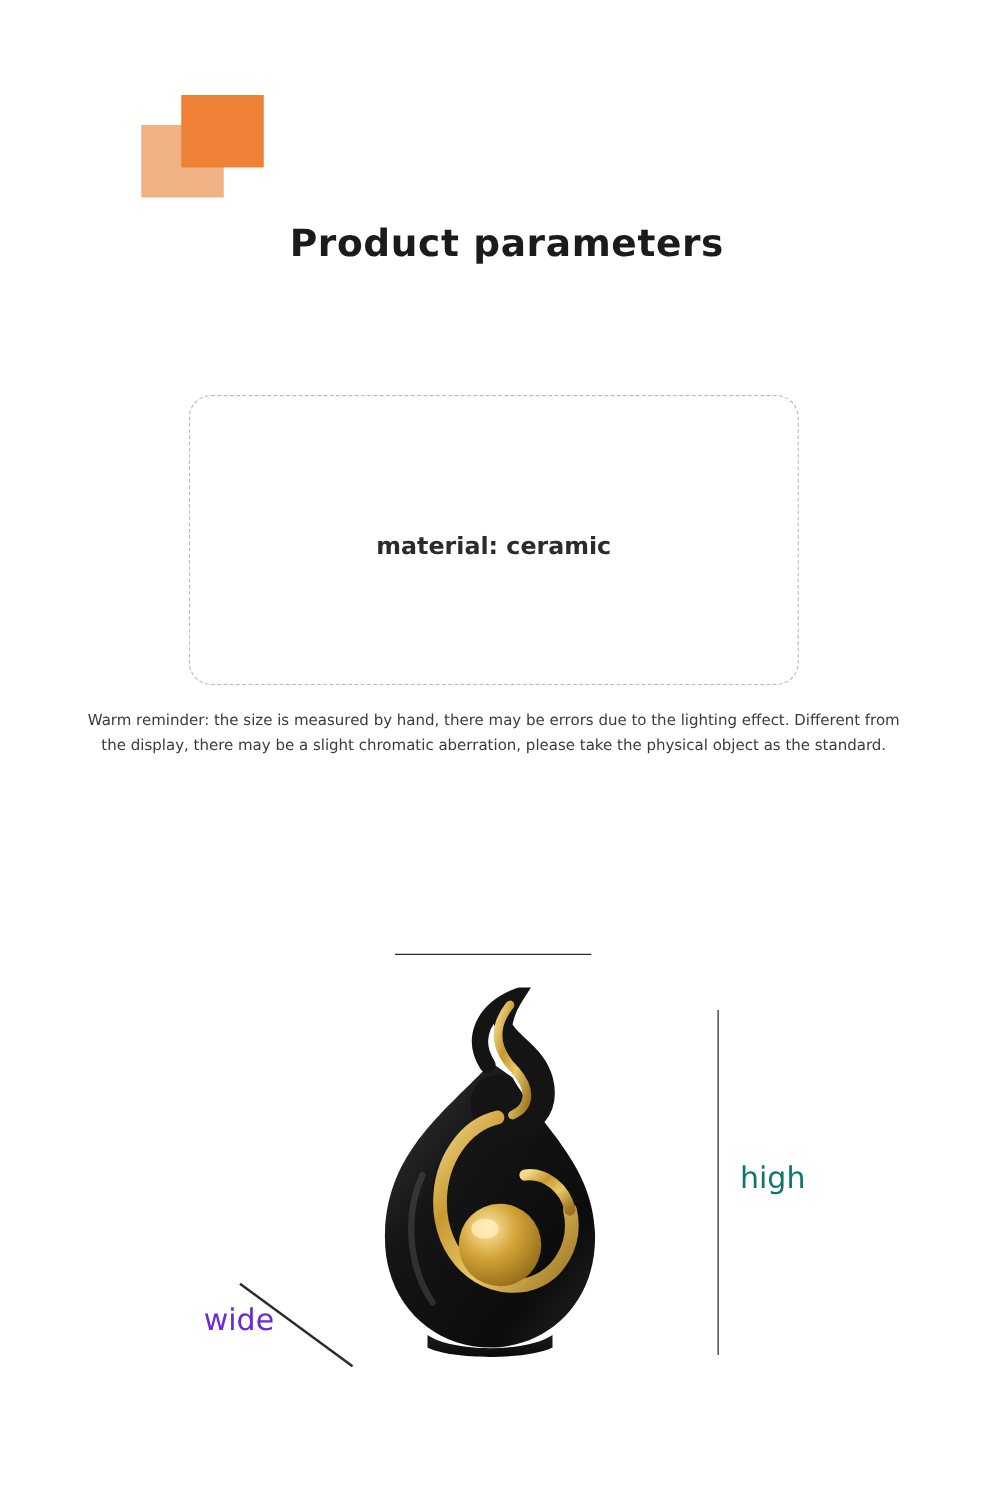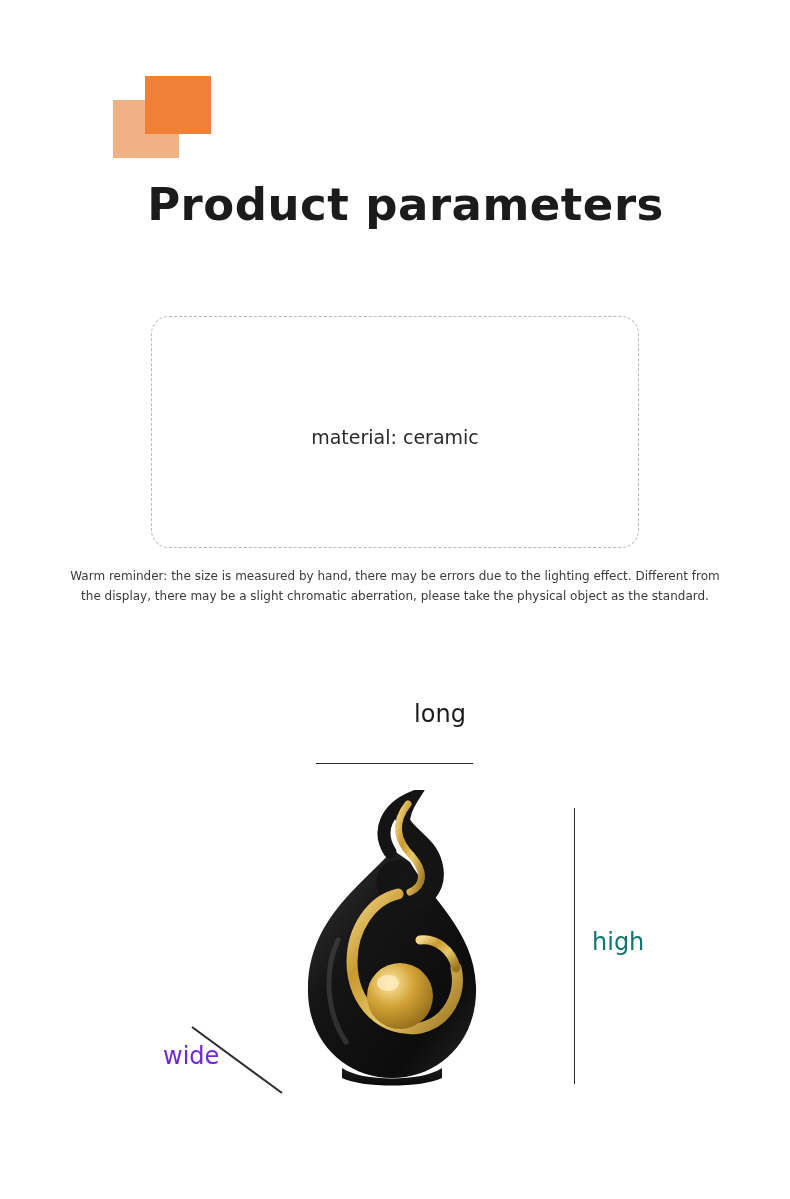--- a/index.html
+++ b/index.html
@@ -41,21 +41,21 @@
     background: #ef8136;
   }
 
   
   .page-title {
     position: absolute;
     left: 0;
     right: 18px;
     top: 178px;
     text-align: center;
-    font-size: 45px;
+    font-size: 30px;
     font-weight: bold;
     letter-spacing: 0.5px;
     color: #1b1b1b;
     padding-left: 39px;
   }
 
   
   .spec-box {
     position: absolute;
     left: 151px;
@@ -71,20 +71,21 @@
     left: 0;
     right: 0;
     top: 96px;
     text-align: center;
   }
   .spec-line {
     font-size: 19px;
     color: #2b2b2b;
     line-height: 48px;
     white-space: nowrap;
+    font-weight: bold;
   }
 
   
   .reminder {
     position: absolute;
     left: 60px;
     right: 60px;
     top: 566px;
     text-align: center;
     font-size: 12px;
@@ -168,21 +169,20 @@
 <div class="spec-box">
   <div class="spec-lines">
     <div class="spec-line">material: ceramic</div>
   </div>
 </div>
 
 <div class="reminder">Warm reminder: the size is measured by hand, there may be errors due to the lighting effect. Different from the display, there may be a slight chromatic aberration, please take the physical object as the standard.</div>
 
 <div class="diagram">
 
-  <div class="label-long">long</div>
   <div class="line-long"></div>
 
   <div class="label-high">high</div>
   <div class="line-high"></div>
 
   <div class="label-wide">wide</div>
   <svg class="line-wide" viewBox="0 0 100 70">
     <line x1="2" y1="2" x2="92" y2="68" stroke="#2a2a2a" stroke-width="2"></line>
   </svg>
 

